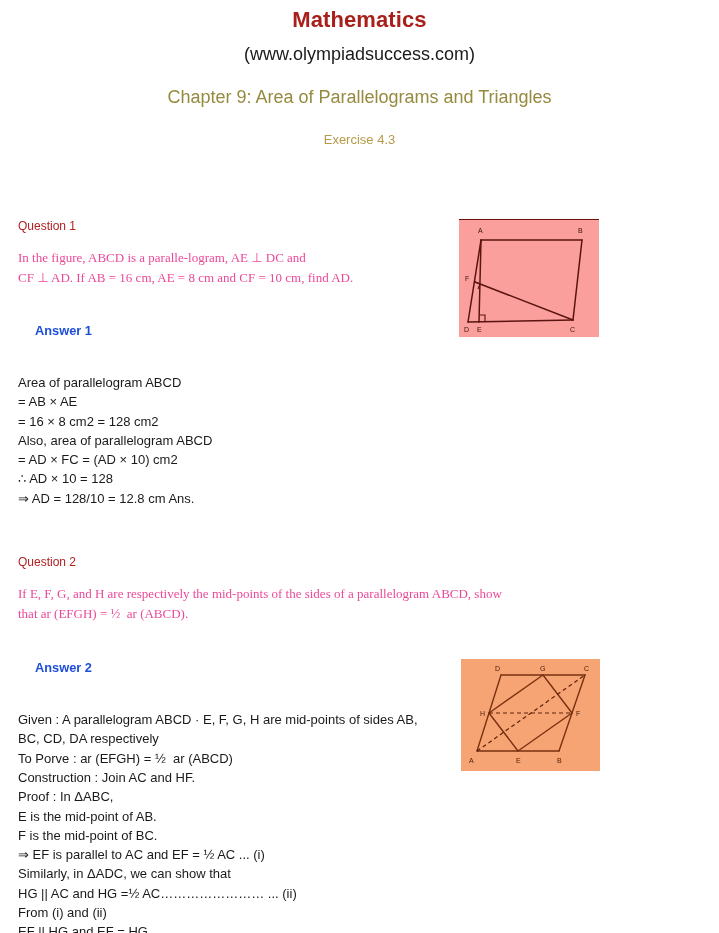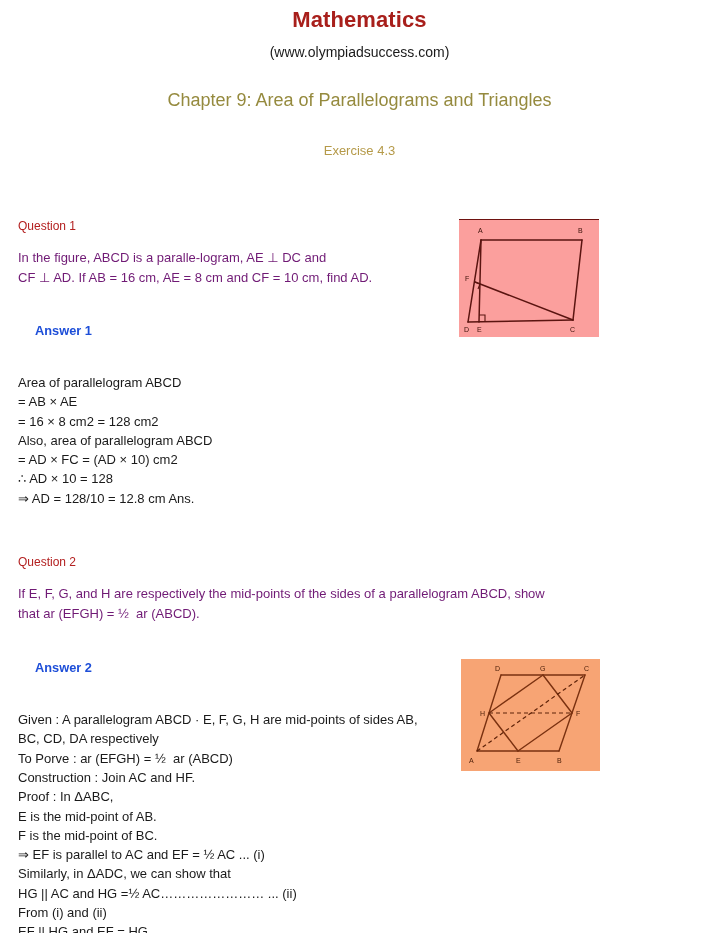--- a/index.html
+++ b/index.html
@@ -27,30 +27,30 @@
     text-align: center;
     font-size: 22px;
     font-weight: bold;
     color: #a81f1b;
     margin: 0;
     padding-top: 7px;
     letter-spacing: 0.1px;
   }
   .doc-site {
     text-align: center;
-    font-size: 14px;
+    font-size: 18px;
     color: #1a1a1a;
     margin: 0;
     padding-top: 11px;
   }
   .doc-chapter {
     text-align: center;
     font-size: 18px;
     color: #958a3e;
-    margin: 16px;
+    margin: 8px;
     padding-top: 14px;
   }
   .doc-class {
     text-align: center;
     font-size: 17px;
     color: #bf5a24;
     margin: 0;
     padding-top: 15px;
   }
   .doc-exercise {
@@ -71,23 +71,24 @@
 
   .q-label {
     font-size: 12px;
     font-weight: normal;
     color: #b32020;
     margin: 0 0 15px 0;
     line-height: 14px;
   }
   .q-body {
     font-size: 13px;
-    color: #701a75;
+    color: #ec4899;
     margin: 0;
     line-height: 19.5px;
+    font-family: Liberation Serif, serif;
   }
   .a-label {
     font-size: 12.8px;
     font-weight: bold;
     color: #1d4ed8;
     margin: 17px;
     line-height: 14px;
   }
   .a-body {
     font-size: 13px;

